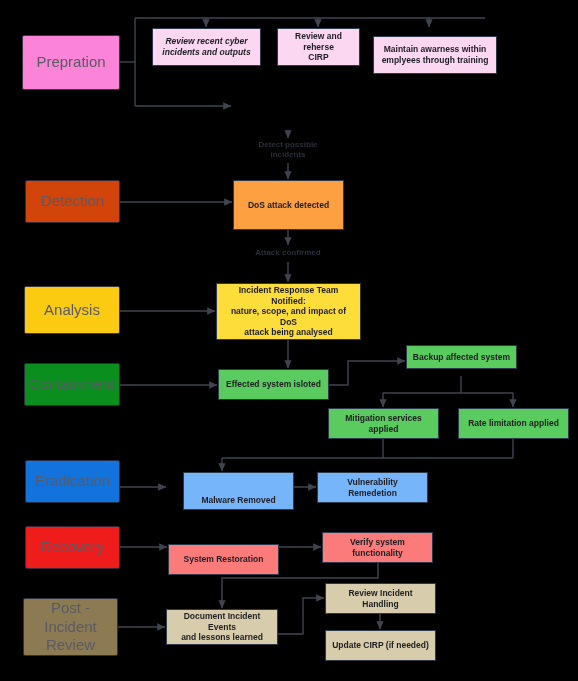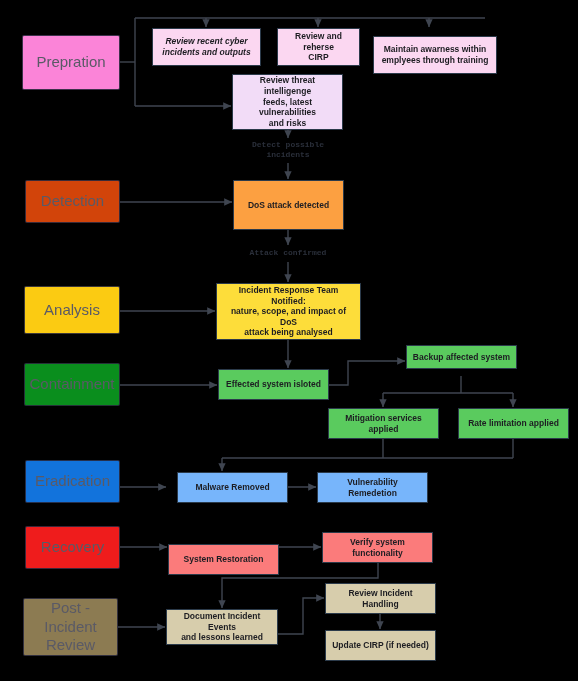--- a/index.html
+++ b/index.html
@@ -41,21 +41,20 @@
     padding: 3px 5px;
   }
   .edge-label {
     position: absolute;
     font-size: 8px;
     font-weight: bold;
     color: #2a2f3a;
     text-align: center;
     white-space: pre-line;
     line-height: 1.3;
-    font-family: Liberation Mono, monospace;
   }
   svg.wires {
     position: absolute;
     left: 0;
     top: 0;
     width: 578px;
     height: 681px;
     pointer-events: none;
   }
   .wire {
@@ -155,46 +154,41 @@
 incidents and outputs</span>
   </div>
   <div class="node task" style="left:277px; top:28px; width:83px; height:38px; background:#FBD7F1;">
     <span>Review and reherse
 CIRP</span>
   </div>
   <div class="node task" style="left:373px; top:36px; width:124px; height:38px; background:#FBD7F1;">
     <span>Maintain awarness within
 emplyees through training</span>
   </div>
-  <div class="node task" style="left:232px; top:74px; width:111px; height:56px; background:#F2DCF7;">
-    <span>Review threat intelligenge
-feeds, latest vulnerabilities
-and risks</span>
-  </div>
   <div class="node task" style="left:233px; top:180px; width:111px; height:50px; background:#FCA041;">
     <span>DoS attack detected</span>
   </div>
   <div class="node task" style="left:216px; top:283px; width:145px; height:57px; background:#FDDD3A;">
     <span>Incident Response Team Notified:
 nature, scope, and impact of DoS
 attack being analysed</span>
   </div>
   <div class="node task" style="left:218px; top:369px; width:111px; height:31px; background:#5ACB5E;">
     <span>Effected system isloted</span>
   </div>
   <div class="node task" style="left:406px; top:345px; width:111px; height:24px; background:#5ACB5E;">
     <span>Backup affected system</span>
   </div>
   <div class="node task" style="left:328px; top:408px; width:111px; height:31px; background:#5ACB5E;">
     <span>Mitigation services applied</span>
   </div>
   <div class="node task" style="left:458px; top:408px; width:111px; height:31px; background:#5ACB5E;">
     <span>Rate limitation applied</span>
   </div>
-  <div class="node task" style="left:177px; top:472px; width:111px; height:31px; background:#77B5FB;">
+  <div class="node task" style="left:183px; top:472px; width:111px; height:38px; background:#77B5FB;align-items:flex-end;">
     <span>Malware Removed</span>
   </div>
   <div class="node task" style="left:317px; top:472px; width:111px; height:31px; background:#77B5FB;">
     <span>Vulnerability Remedetion</span>
   </div>
   <div class="node task" style="left:168px; top:544px; width:111px; height:31px; background:#FB7B7B;">
     <span>System Restoration</span>
   </div>
   <div class="node task" style="left:322px; top:532px; width:111px; height:31px; background:#FB7B7B;">
     <span>Verify system functionality</span>

